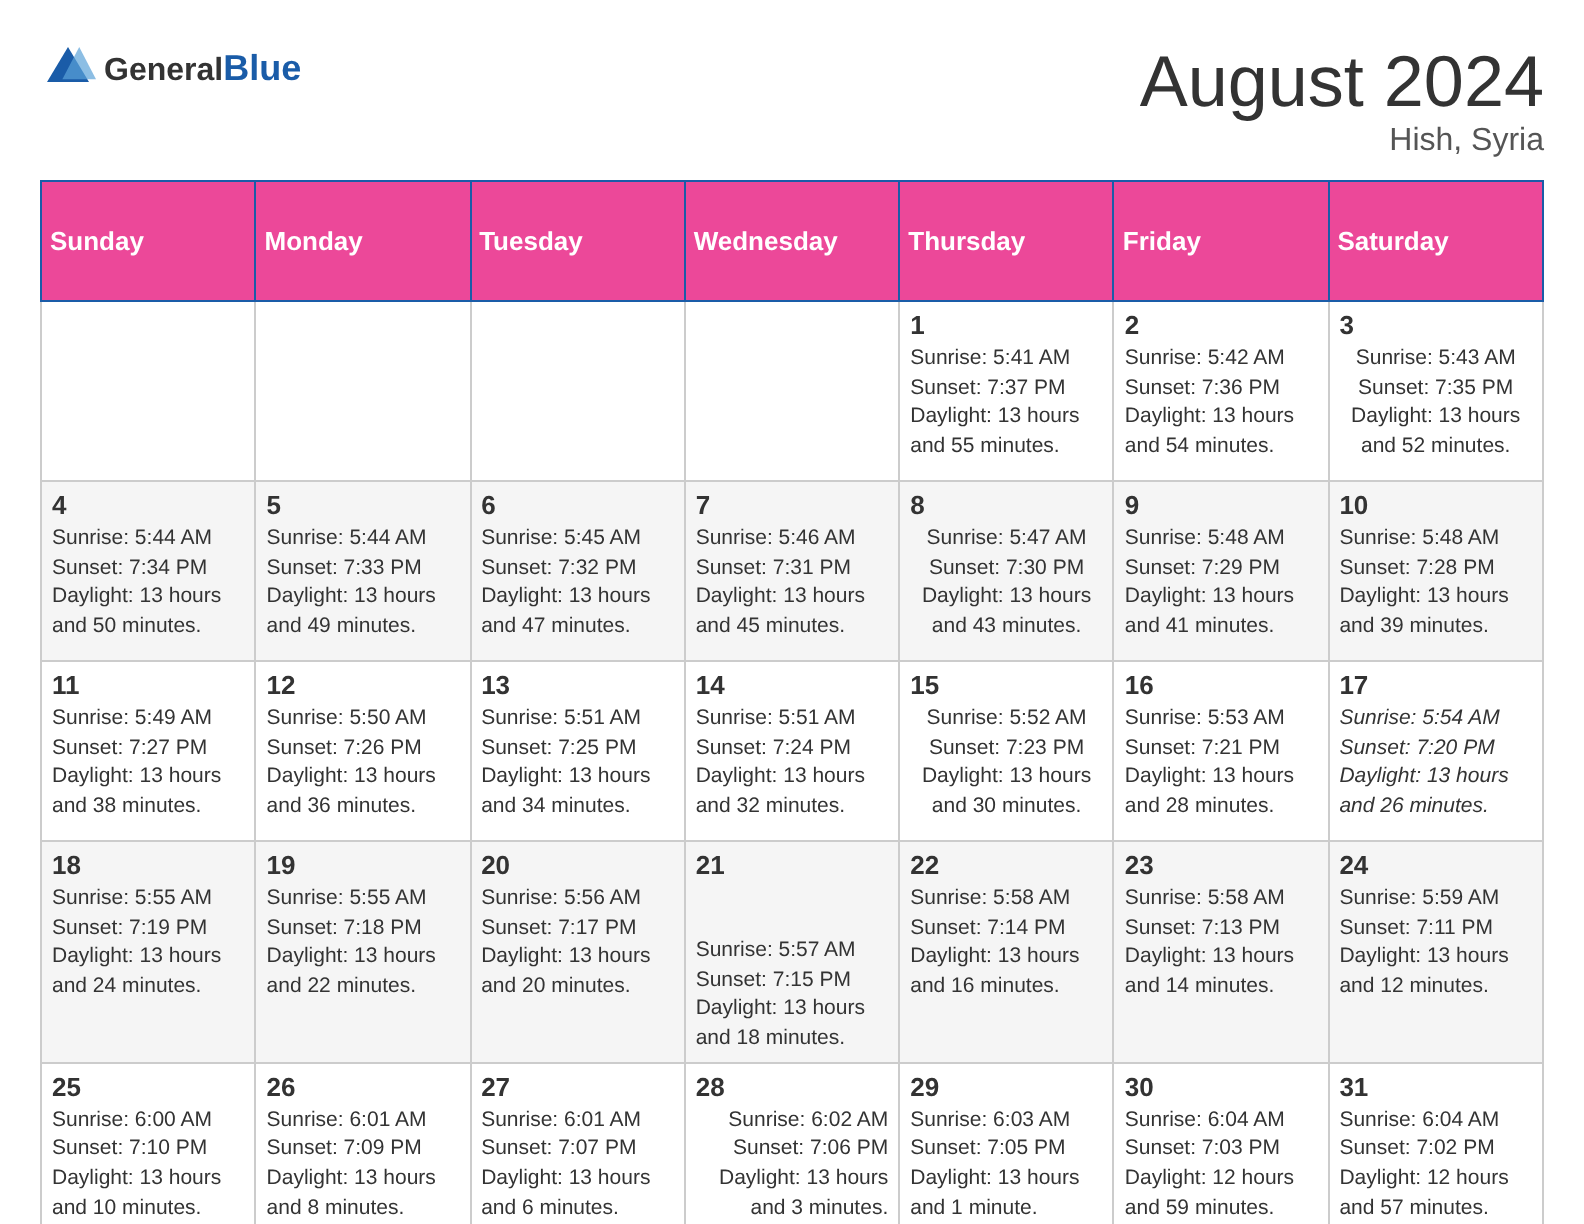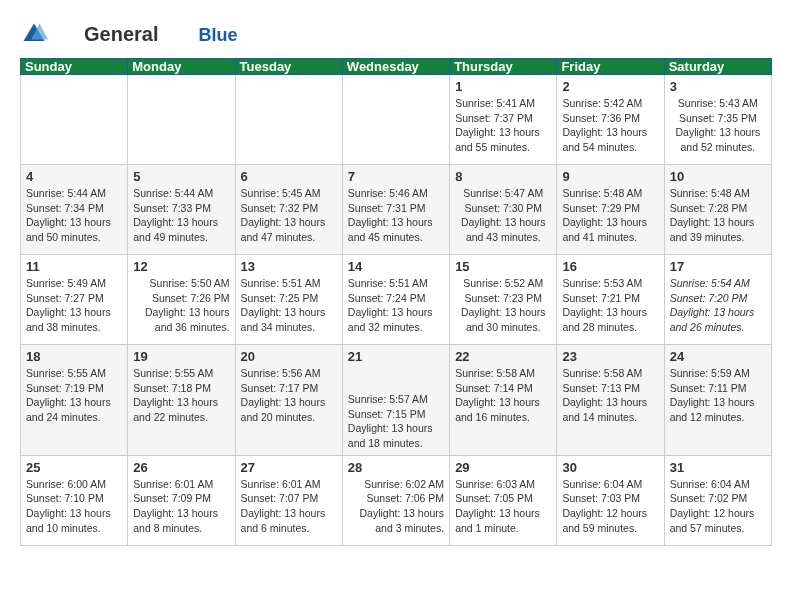--- a/index.html
+++ b/index.html
@@ -14,40 +14,40 @@
       display: flex;
       justify-content: space-between;
       align-items: flex-start;
       margin-bottom: 10px;
     }
     .logo {
       display: flex;
       align-items: center;
       gap: 4px;
     }
-    .logo-text-general { font-size: 20px; font-weight: bold; color: #333; margin-left: 32px; }
-    .logo-text-blue { font-size: 18px; font-weight: bold; color: #1a5ca8; padding-left: 40px; }
+    .logo-text-general { font-size: 16px; font-weight: bold; color: #333; }
+    .logo-text-blue { font-size: 18px; font-weight: bold; color: #1a5ca8; }
     .logo-icon {
       width: 28px;
       height: 28px;
     }
     .title-block { text-align: right; }
     .month-year { font-size: 36px; font-weight: normal; color: #333; }
     .location { font-size: 16px; color: #555; }
     table {
       width: 100%;
       border-collapse: collapse;
       table-layout: fixed;
     }
     thead tr th {
-      background-color: #15803d;
+      background-color: #ec4899;
       color: #fff;
       font-size: 13px;
       font-weight: bold;
-      padding: 0 4px;
+      padding: 22px 4px;
       text-align: left;
       border: 1px solid #1a5ca8;
     }
     tbody tr td {
       border: 1px solid #ccc;
       vertical-align: top;
       padding: 4px 5px;
       height: 90px;
       font-size: 11px;
       color: #333;
@@ -74,20 +74,24 @@
 <div class="header">
   <div class="logo">
     <svg class="logo-icon" viewBox="0 0 40 40">
       <polygon points="20,5 35,30 5,30" fill="#1a5ca8"></polygon>
       <polygon points="28,5 40,28 16,28" fill="#5ba3d9" opacity="0.7"></polygon>
     </svg>
     <div>
       <span class="logo-text-general">General</span><span class="logo-text-blue">Blue</span>
     </div>
   </div>
+  <div class="title-block">
+    <div class="month-year">August 2024</div>
+    <div class="location">Hish, Syria</div>
+  </div>
 </div>
 
 <table>
   <thead>
     <tr>
     <th>Sunday</th>
         <th>Monday</th>
         <th>Tuesday</th>
         <th>Wednesday</th>
         <th>Thursday</th>
@@ -177,21 +181,21 @@
       <tr>
         <td>
           <div class="day-number">11</div>
           <div class="day-info" style="white-space: pre-line;">Sunrise: 5:49 AM
 Sunset: 7:27 PM
 Daylight: 13 hours
 and 38 minutes.</div>
         </td>
         <td>
           <div class="day-number">12</div>
-          <div class="day-info" style="white-space: pre-line; text-align: right;">Sunrise: 5:50 AM
+          <div class="day-info" style="white-space: pre-line;">Sunrise: 5:50 AM
 Sunset: 7:26 PM
 Daylight: 13 hours
 and 36 minutes.</div>
         </td>
         <td>
           <div class="day-number">13</div>
           <div class="day-info" style="white-space: pre-line;">Sunrise: 5:51 AM
 Sunset: 7:25 PM
 Daylight: 13 hours
 and 34 minutes.</div>

